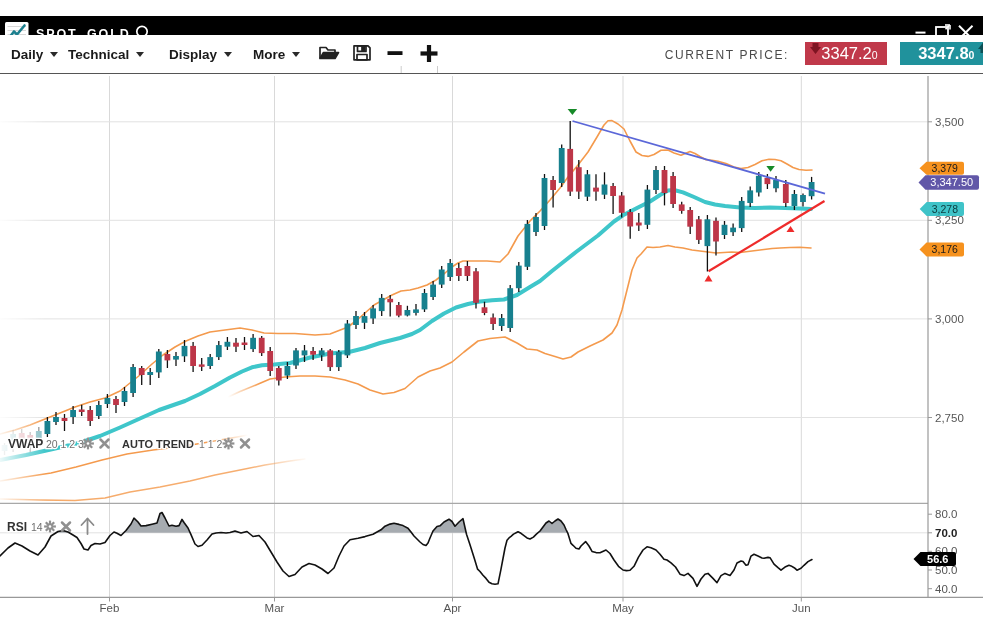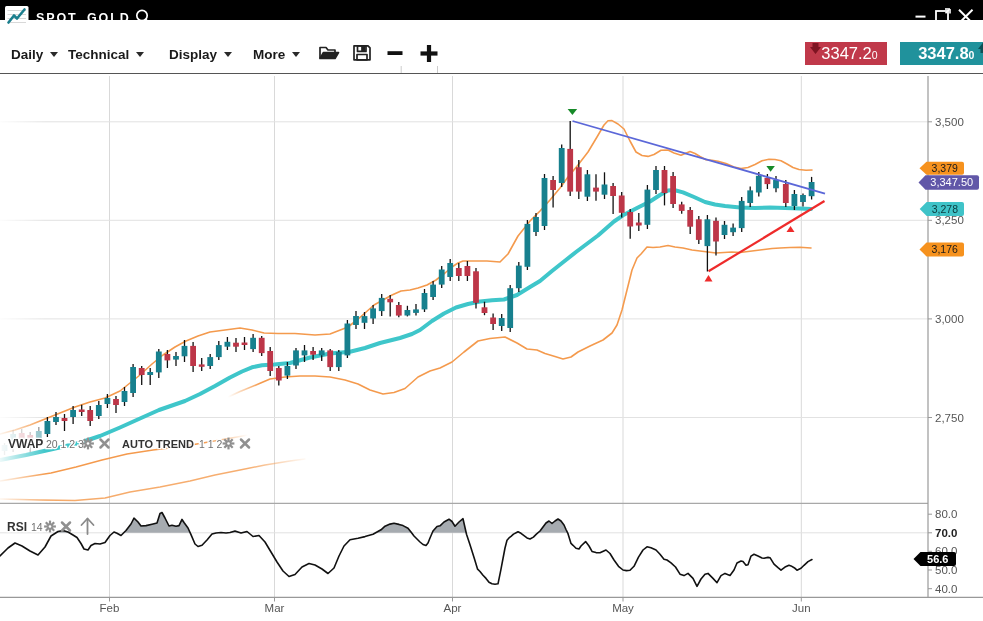--- a/index.html
+++ b/index.html
@@ -1,16 +1,16 @@
 <!DOCTYPE html>
 <html><head><meta charset="utf-8">
 <style>
 html,body{margin:0;padding:0;width:983px;height:621px;overflow:hidden;background:#fff;
 font-family:"Liberation Sans",sans-serif;}
-#topbar{position:absolute;left:0;top:0;width:983px;height:20px;background:#000;}
+#topbar{position:absolute;left:0;top:16px;width:983px;height:20px;background:#000;}
 #toolbar{position:absolute;left:0;top:35px;width:983px;height:38px;background:#fff;border-bottom:1px solid #555;padding-left:36px;}
 .menu{position:absolute;top:11.5px;font-size:13.5px;font-weight:bold;color:#1a1a1a;}
 .arr{display:inline-block;width:0;height:0;border-left:4.5px solid transparent;border-right:4.5px solid transparent;border-top:5.5px solid #2a2a2a;margin-left:7px;vertical-align:2px;}
 </style></head>
 <body>
 <div id="topbar">
 <svg width="200" height="35" style="position:absolute;left:0;top:0">
  <rect x="5" y="6" width="23.5" height="20.5" rx="1.5" fill="#fff"></rect>
  <g stroke="#d8d8d8" stroke-width="1">
         <line x1="7.5" y1="10.5" x2="26" y2="10.5"></line>
@@ -50,20 +50,21 @@
    <rect x="357.5" y="10.8" width="8.5" height="5.6"></rect>
    <rect x="362" y="11.5" width="2.6" height="4" fill="#222"></rect>
    <rect x="357" y="19.5" width="10" height="5.3"></rect>
   </g>
   <rect x="387.5" y="16.2" width="15" height="3.8" fill="#111"></rect>
   <rect x="420.5" y="16.4" width="17" height="4.2" fill="#111"></rect>
   <rect x="426.9" y="10" width="4.2" height="17" fill="#111"></rect>
   <line x1="401.2" y1="31" x2="401.2" y2="38" stroke="#ccc" stroke-width="1"></line>
   <line x1="437.5" y1="31" x2="437.5" y2="38" stroke="#ccc" stroke-width="1"></line>
  </svg>
+ <span style="position:absolute;top:13px;left:589px;width:200px;text-align:right;font-size:12px;letter-spacing:1.6px;color:#4a4a4a;">CURRENT PRICE:</span>
  <div style="position:absolute;left:804.7px;top:7.3px;width:82.5px;height:23.2px;background:#c0394a;color:#fff;text-align:center;">
    <span style="font-size:16.5px;font-weight:normal;line-height:23px;padding-left:7px;">3347.2<span style="font-size:10.5px;">0</span></span>
    <svg width="14" height="12" style="position:absolute;left:4px;top:1px">
         <polygon points="3.5,0 9.5,0 9.5,4 12,4 6.5,11 1,4 3.5,4" fill="#7e1422"></polygon>
       </svg>
  </div>
  <div style="position:absolute;left:899.8px;top:7.3px;width:93px;height:23.2px;background:#20929c;color:#fff;text-align:center;">
    <span style="font-size:16.5px;font-weight:bold;line-height:23px;">3347.8<span style="font-size:10.5px;">0</span></span>
    <svg width="14" height="12" style="position:absolute;right:2px;top:0px">
         <polygon points="3.5,11 9.5,11 9.5,7 12,7 6.5,0 1,7 3.5,7" fill="#0c4f55"></polygon>

